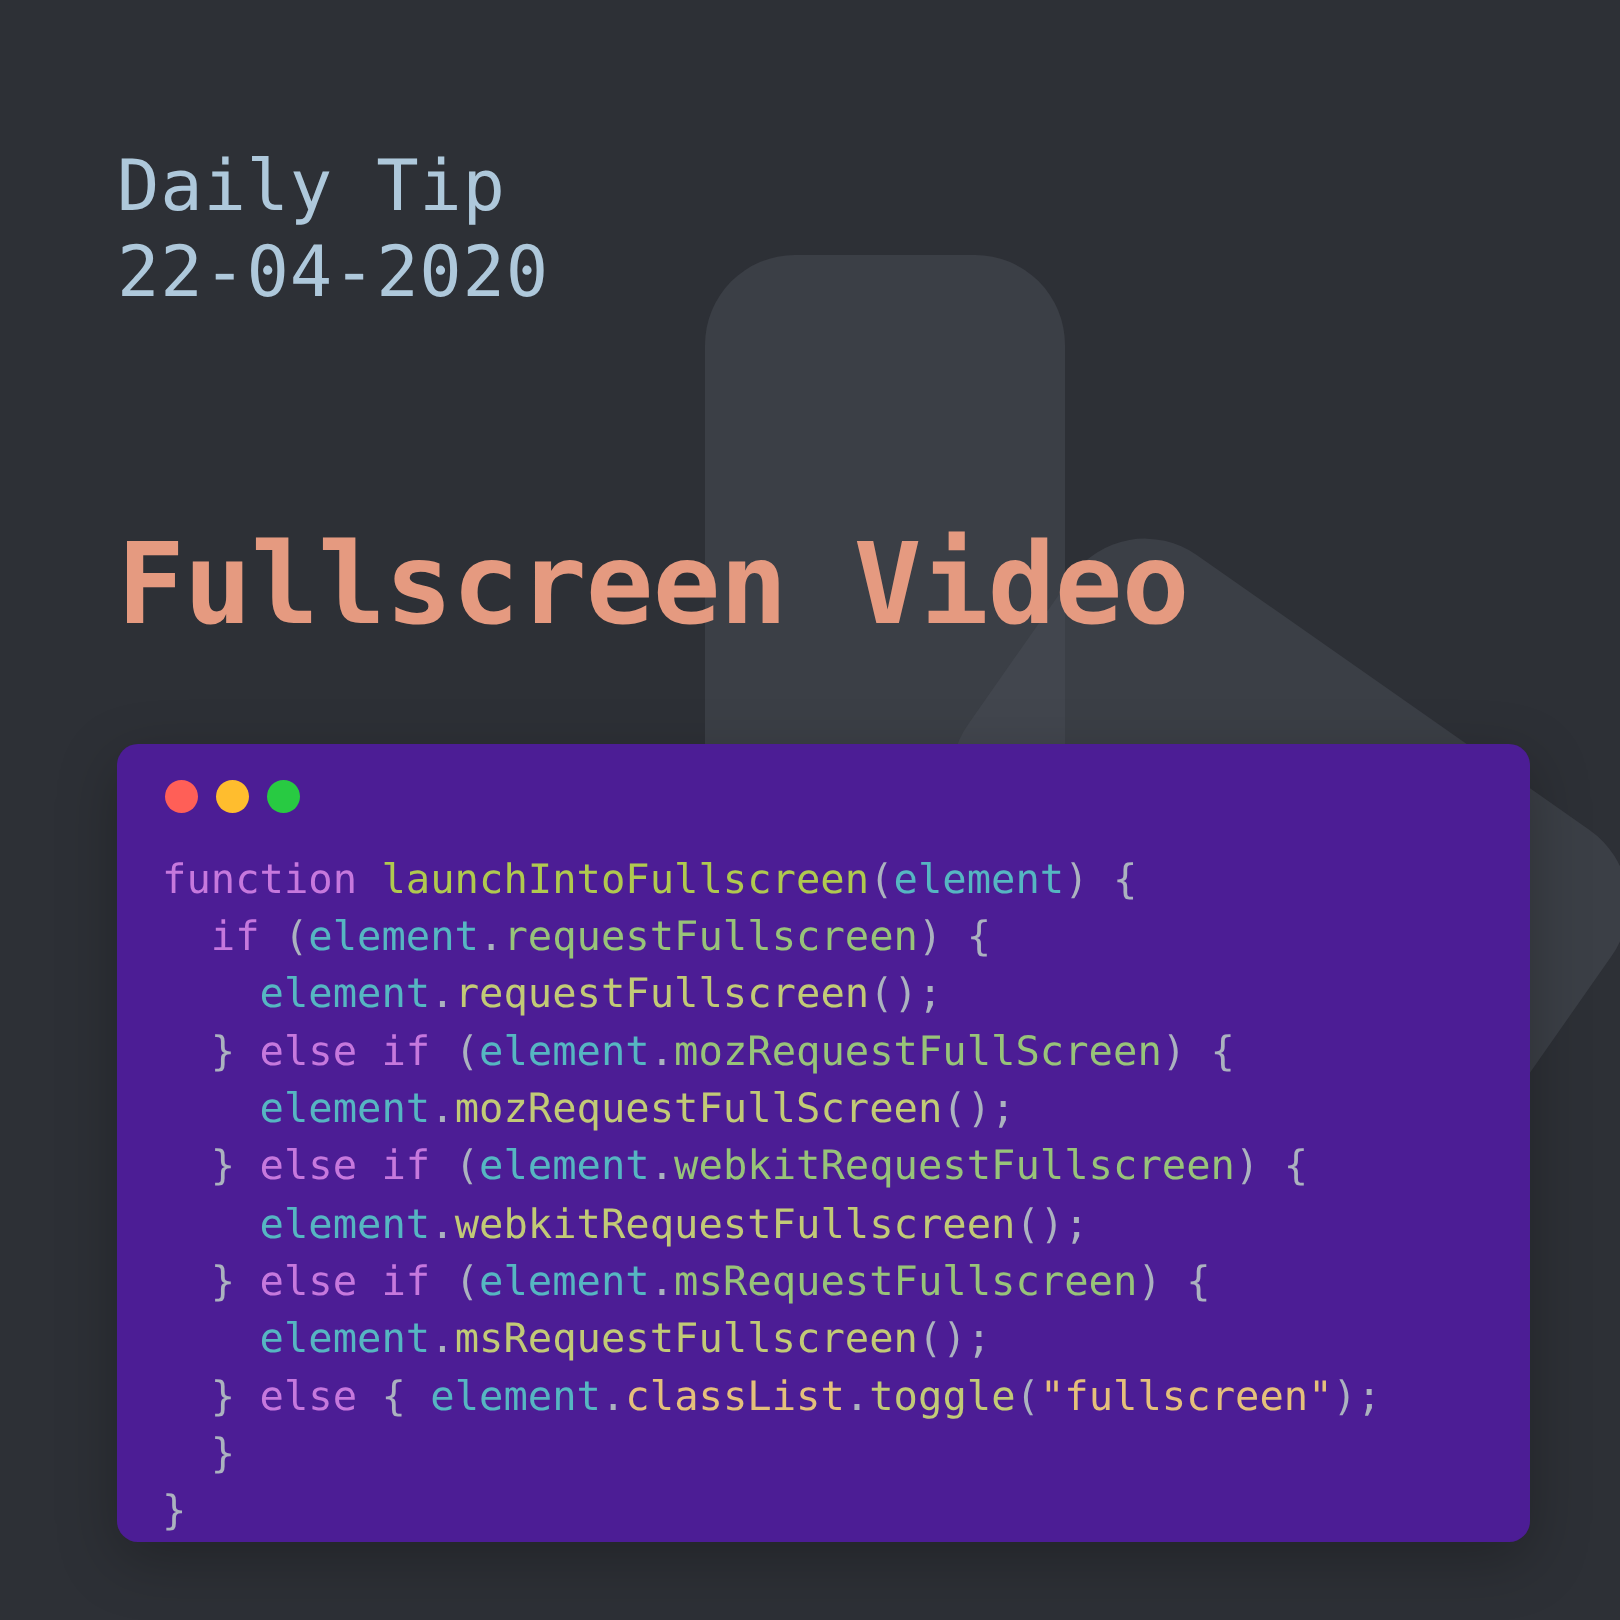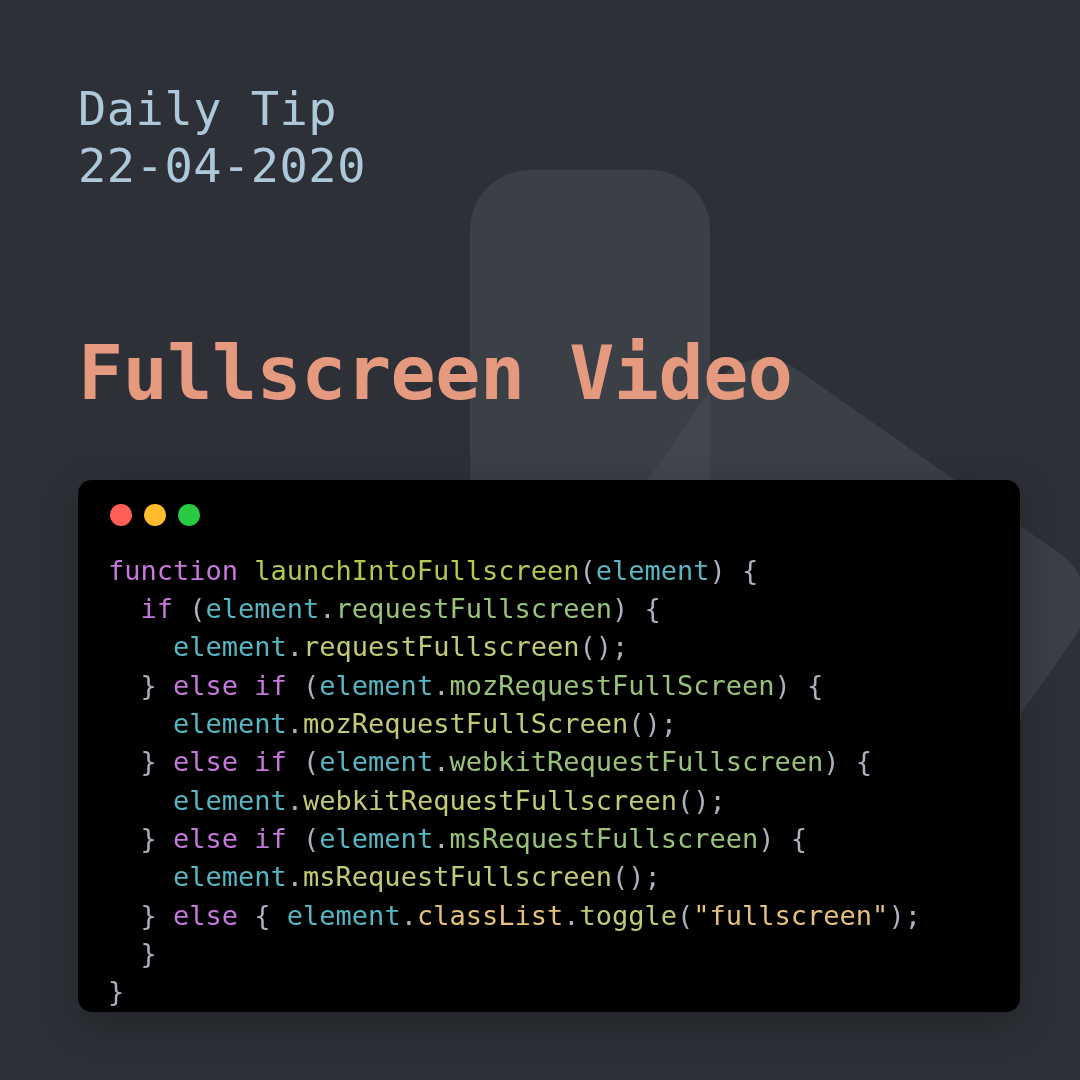--- a/index.html
+++ b/index.html
@@ -28,40 +28,39 @@
   height: 440px;
   border-radius: 60px;
   top: 340px;
   left: 740px;
   transform: rotate(-55deg);
   transform-origin: center;
 }
 .content {
   position: relative;
   z-index: 2;
-  padding: 63px 60px 0 78px;
-  margin-top: 17px;
+  padding: 96px 60px 0 78px;
 }
 .subtitle {
   color: #aec8db;
   font-size: 47px;
   line-height: 1.22;
   font-weight: 400;
   letter-spacing: 0.5px;
 }
 .title {
   color: #e59a80;
   font-size: 75px;
   line-height: 1.18;
   font-weight: 600;
   margin-top: 46px;
   letter-spacing: -0.5px;
 }
 .code-window {
-  background: #000000;
+  background: #4c1d95;
   border-radius: 14px;
   margin-top: 62px;
   padding: 24px 30px 0 30px;
   box-shadow: 0 12px 40px rgba(0,0,0,0.25);
   min-height: 460px;
 }
 .traffic-lights {
   display: flex;
   gap: 12px;
   margin-bottom: 26px;

